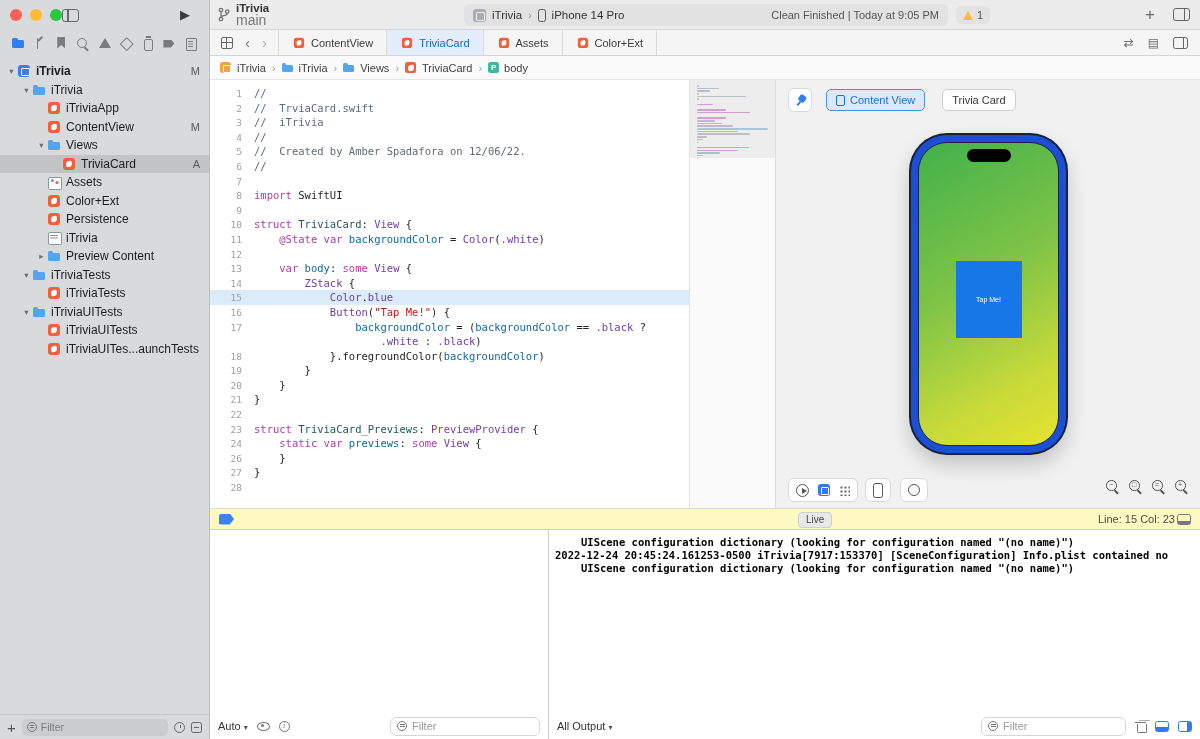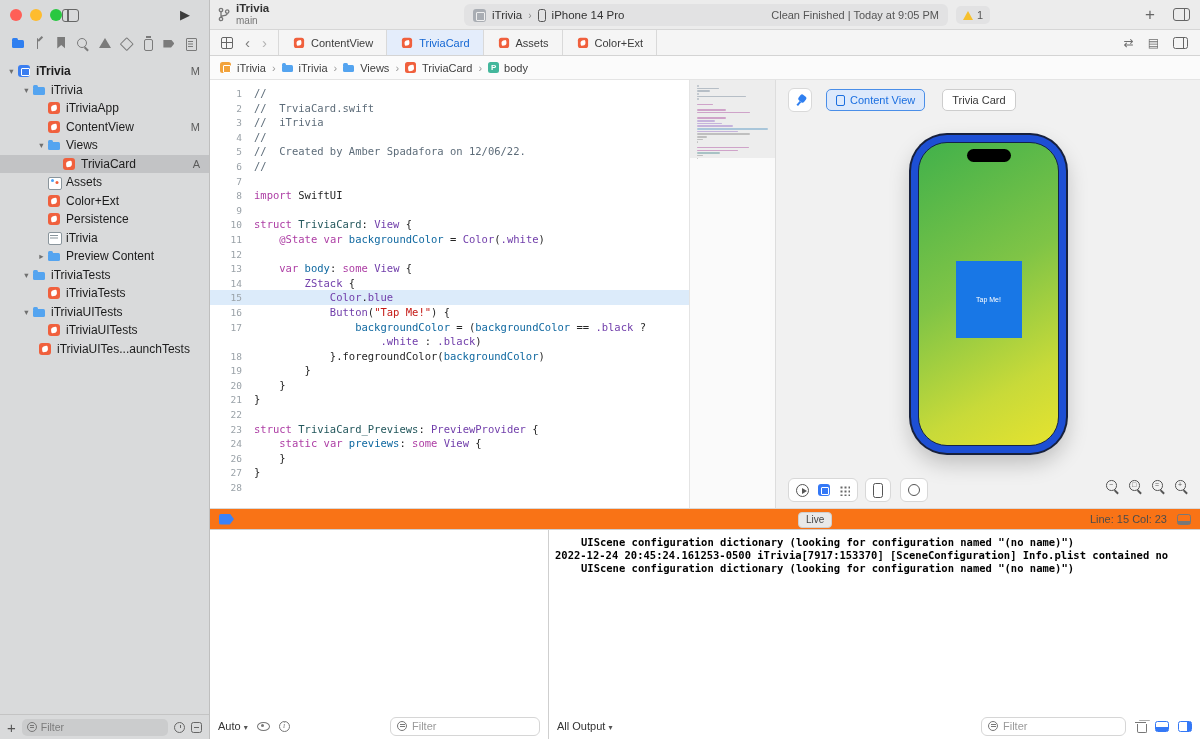--- a/index.html
+++ b/index.html
@@ -57,21 +57,21 @@
 .funnel::before{content:"";position:absolute;left:2px;top:2.4px;width:4.5px;height:1px;background:#777;box-shadow:0 2px 0 #777}
 .clock-ic{width:11px;height:11px;border:1.2px solid #666;border-radius:50%;position:relative;flex:none}
 .clock-ic::after{content:"";position:absolute;left:4.5px;top:2px;width:1.2px;height:3.5px;background:#666;box-shadow:1.5px 2.5px 0 -0.5px #666}
 .pm-ic{width:11px;height:11px;border:1.2px solid #666;border-radius:2.5px;position:relative;flex:none}
 .pm-ic::after{content:"";position:absolute;left:2px;top:4.4px;width:5px;height:1.2px;background:#666}
 
 
 .titlebar{position:absolute;left:210px;top:0;right:0;height:30px;background:#ececec;border-bottom:1px solid #d6d6d6}
 .branch{position:absolute;left:8px;top:2px;display:flex;align-items:center;gap:6px}
 .branch-name{font-size:11.5px;font-weight:bold;color:#333;line-height:13px}
-.branch-sub{font-size:10px;color:#777;line-height:11px}
+.branch-sub{font-size:14px;color:#777;line-height:11px}
 .scheme{position:absolute;left:254px;top:4px;width:484px;height:22px;background:#e2e2e3;border-radius:6px;display:flex;align-items:center;gap:6px;padding:0 9px;font-size:11.5px;color:#333}
 .scheme-chev{color:#8a8a8a;font-size:10px}
 .appic{width:13px;height:13px;background:#a9adb3;border-radius:3px;position:relative;flex:none}
 .appic::after{content:"";position:absolute;left:3px;top:3px;width:7px;height:7px;border:1.2px solid #eee;border-radius:1px}
 .devic-sm{width:8px;height:13px;border:1.3px solid #555;border-radius:2.5px;flex:none}
 .scheme-status{margin-left:auto;color:#555;font-size:11px}
 .warnchip{position:absolute;left:746px;top:6px;height:18px;background:#e2e2e3;border-radius:5px;display:flex;align-items:center;gap:4px;padding:0 7px;font-size:11px;color:#555}
 .warn-tri{width:0;height:0;border-left:5px solid transparent;border-right:5px solid transparent;border-bottom:9px solid #f6c02e}
 .tb-right{position:absolute;right:10px;top:0;height:29px;display:flex;align-items:center;gap:18px}
 .plus-ic{font-size:17px;color:#666;font-weight:300;line-height:17px}
@@ -141,21 +141,21 @@
 .dots{width:11px;height:11px;background-image:radial-gradient(#666 1px,transparent 1.2px);background-size:4px 4px;background-position:.5px .5px}
 .devic{width:10px;height:15px;border:1.4px solid #555;border-radius:2.5px}
 .appearance{width:12px;height:12px;border:1.4px solid #555;border-radius:50%}
 .zoom{position:absolute;right:12px;top:400px;display:flex;gap:10px;align-items:center}
 .zic{position:relative;width:13px;height:13px}
 .zic::before{content:"";position:absolute;left:0;top:0;width:8.5px;height:8.5px;border:1.4px solid #555;border-radius:50%}
 .zic::after{content:"";position:absolute;right:.5px;bottom:.5px;width:5px;height:1.5px;background:#555;transform:rotate(45deg)}
 .zg{position:absolute;left:1px;top:1px;width:8px;height:8px;font-size:7px;line-height:8px;text-align:center;color:#555}
 
 
-.editor-bar{position:absolute;left:210px;top:508px;right:0;height:22px;background:#f97316;border-top:1px solid #d9d9d9;border-bottom:1px solid #cfcfcf;display:flex;align-items:center;padding:0 9px;gap:10px}
+.editor-bar{position:absolute;left:210px;top:508px;right:0;height:22px;background:#fef9c3;border-top:1px solid #d9d9d9;border-bottom:1px solid #cfcfcf;display:flex;align-items:center;padding:0 9px;gap:2px}
 .bp-toggle{width:15px;height:11px;background:#3b82f7;border-radius:2px;clip-path:polygon(0 0,72% 0,100% 50%,72% 100%,0 100%)}
 .live{position:absolute;left:588px;top:2.5px;height:16px;padding:0 7px;background:#e9e9e9;border:1px solid #cfcfcf;border-radius:4px;font-size:10px;line-height:14px;color:#444}
 .pos{margin-left:auto;font-size:11px;color:#4c4c4c}
 .editoronly-ic{width:14px;height:11px;border:1.4px solid #777;border-radius:2.5px;position:relative}
 .editoronly-ic::after{content:"";position:absolute;left:0;right:0;bottom:0;height:3px;background:#777}
 
 
 .debug{position:absolute;left:210px;top:530px;right:0;bottom:0;background:#fff;display:flex}
 .dleft{width:339px;border-right:1px solid #cfcfcf;display:flex;flex-direction:column}
 .dmain{flex:1}
@@ -292,21 +292,21 @@
       <div class="tree-row" style="padding-left: 21px;">
         <span class="chev">▾</span>
         <span class="fic fic-folder"></span>
         <span class="tree-label">iTriviaUITests</span>
       </div>
       <div class="tree-row" style="padding-left: 36px;">
         <span class="chev"></span>
         <span class="fic fic-swift"></span>
         <span class="tree-label">iTriviaUITests</span>
       </div>
-      <div class="tree-row" style="padding-left: 27px;">
+      <div class="tree-row" style="padding-left: 36px;">
         <span class="chev"></span>
         <span class="fic fic-swift"></span>
         <span class="tree-label">iTriviaUITes...aunchTests</span>
       </div>
     </div>
   <div class="sb-bottom">
     <span class="sb-plus">+</span>
     <span class="sb-filter">
       <span class="funnel"></span>
       <input placeholder="Filter" style="">

